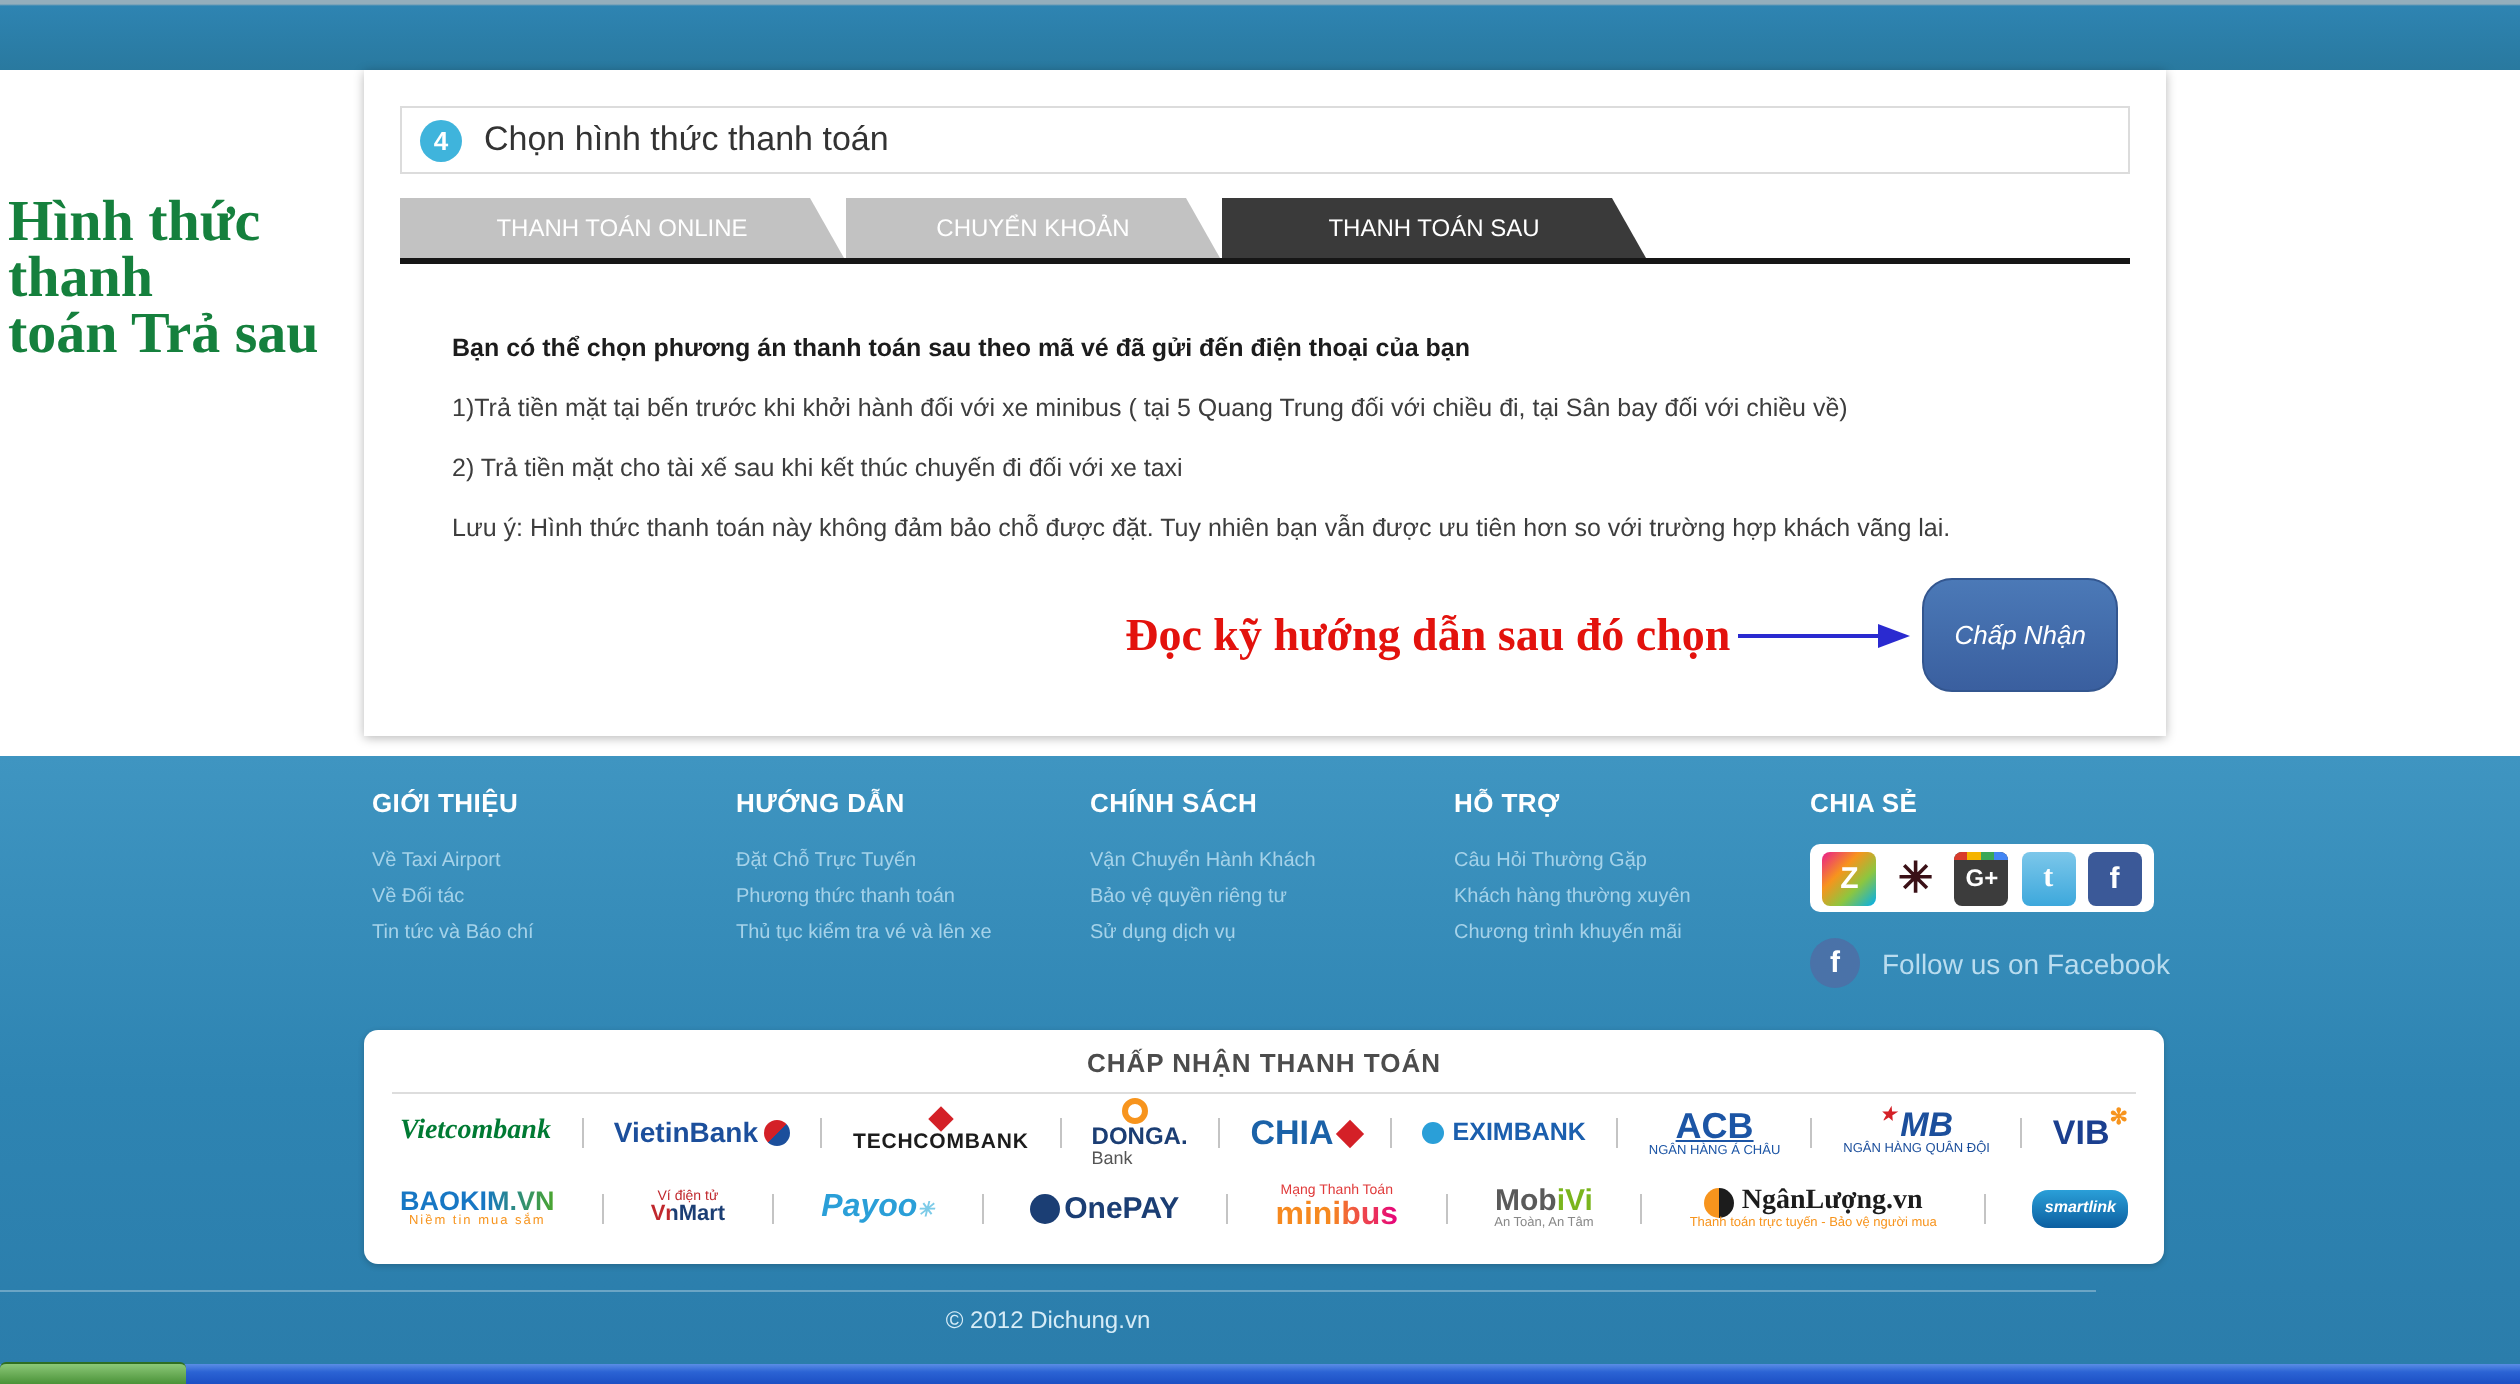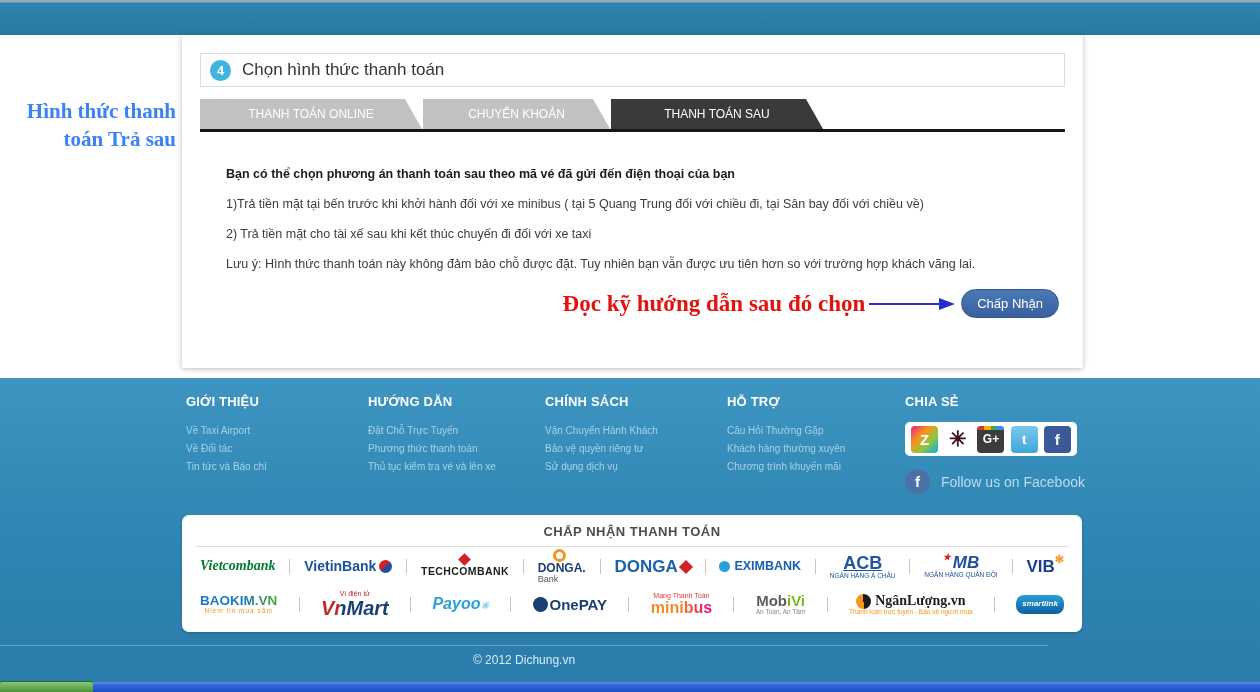--- a/index.html
+++ b/index.html
@@ -6,23 +6,23 @@
   html,body { width:1260px; height:692px; }
   body { font-family:"Liberation Sans", sans-serif; background:#fff; position:relative; overflow:hidden; }
 
   
   #topbar { position:absolute; left:0; top:0; width:1260px; height:35px;
     background:linear-gradient(180deg,#94aebc 0,#94aebc 2px,#2e84b2 3px,#29799f 100%); }
 
   
   #main { position:absolute; left:0; top:35px; width:1260px; height:343px; background:#fff; }
 
-  .left-note { position:absolute; left:4px; top:62px; width:172px; text-align:right;
-    font-family:"Liberation Serif", serif; font-weight:bold; color:#3b82f6;
-    font-size:21px; line-height:28px; }
+  .left-note { position:absolute; left:4px; top:62px; width:172px; text-align:left;
+    font-family:"Liberation Serif", serif; font-weight:bold; color:#15803d;
+    font-size:29px; line-height:28px; }
 
   #content-box { position:absolute; left:182px; top:0; width:901px; height:333px;
     background:#fff; box-shadow:0 1px 5px rgba(0,0,0,.28); }
 
   .step-header { margin:18px 18px 0 18px; height:34px; border:1px solid #dcdcdc;
     display:flex; align-items:center; }
   .step-circle { width:21px; height:21px; border-radius:50%; background:#3fb4dc;
     color:#fff; font-size:13px; font-weight:bold; display:flex; align-items:center;
     justify-content:center; margin:0 11px 0 9px; }
   .step-title { font-size:17px; color:#333; }
@@ -37,21 +37,21 @@
 
   .body-text { margin:35px 20px 0 44px; font-size:12.5px; color:#3d3d3d; }
   .body-text .intro { font-weight:bold; color:#1c1c1c; }
   .body-text .bline { margin-top:16px; }
 
   .action-row { display:flex; align-items:center; justify-content:flex-end;
     margin-top:18px; padding-right:24px; }
   .action-note { font-family:"Liberation Serif", serif; font-weight:bold;
     color:#e3120d; font-size:23px; margin-right:2px; }
   .accept-btn { background:linear-gradient(180deg,#4b79b7,#3a5f9f); border:1px solid #33568f;
-    border-radius:15px; color:#fff; font-size:13px; padding:6px 15px; margin-left:4px; cursor:pointer; }
+    border-radius:15px; color:#fff; font-size:13px; padding:20px 15px; margin-left:4px; cursor:pointer;font-style:italic; }
 
   
   #footer { position:absolute; left:0; top:378px; width:1260px; height:304px;
     background:linear-gradient(180deg,#3f95c1 0%,#2e84b2 55%,#2b7dab 100%); }
 
   .f-cols { position:absolute; left:186px; top:16px; display:flex; }
   .f-col h4 { color:#fff; font-size:13px; margin-bottom:13px; letter-spacing:.2px; }
   .f-col a { display:block; color:#a5d2e9; font-size:10px; line-height:18px; text-decoration:none; cursor:pointer; }
   .fc1 { width:182px; } .fc2 { width:177px; } .fc3 { width:182px; } .fc4 { width:178px; }
 
@@ -101,21 +101,21 @@
   .lg-acb { font-weight:bold; color:#1c55a5; font-size:18px;text-decoration:underline; }
   .lg-acb-wrap .sub { color:#1c55a5; }
   .lg-mb { font-style:italic; font-weight:bold; color:#1c4f9c; font-size:17px; display:flex; align-items:center; }
   .lg-mb::before { content:"★"; color:#d42027; font-size:9px; margin-right:2px; transform:translateY(-5px); }
   .lg-mb-wrap .sub { color:#1c4f9c; }
   .lg-vib { font-weight:bold; color:#1b3f8f; font-size:17px; display:flex; }
   .lg-vib::after { content:"✻"; color:#f7941d; font-size:11px; transform:translateY(-4px); }
   .lg-bk { font-weight:bold; font-size:13.5px;
     background:linear-gradient(90deg,#1777c4 55%,#4aa52e); -webkit-background-clip:text; background-clip:text; color:transparent; }
   .lg-bk-wrap .sub { color:#f7941d; letter-spacing:1px; }
-  .lg-vnm { font-weight:bold; font-style:italic; font-size:20px;
+  .lg-vnm { font-weight:bold; font-size:11px;
     background:linear-gradient(90deg,#c0282d 28%,#1b3e74 28%); -webkit-background-clip:text; background-clip:text; color:transparent; }
   .lg-vnm-wrap .top { color:#c0282d; }
   .lg-payoo { font-weight:bold; font-style:italic; color:#2a9fd8; font-size:16px; }
   .lg-payoo::after { content:"✳"; color:#7ccbe8; font-size:10px; }
   .lg-onepay { font-weight:bold; color:#1b3e74; font-size:15px; display:flex; align-items:center; }
   .lg-onepay::before { content:""; width:15px; height:15px; border-radius:50%; background:#1b3e74; margin-right:2px; }
   .lg-paynet { font-weight:bold; font-size:16px;
     background:linear-gradient(90deg,#f6891f 45%,#e5007d); -webkit-background-clip:text; background-clip:text; color:transparent; }
   .lg-paynet-wrap .top { color:#e03a3a; }
   .lg-mobivi { font-weight:bold; font-size:15px;
@@ -253,21 +253,21 @@
       <div class="sep"></div>
       <div class="logo lg-donga">
         <span class="lg-donga-ring"></span>
         <span style="display:flex;flex-direction:column;align-items:flex-start;">
           <span class="lg-donga-txt">DONGA.</span>
           <span class="sub">Bank</span>
         </span>
       </div>
       <div class="sep"></div>
       <div class="logo">
-        <span class="lg-bidv">DONGA</span>
+        <span class="lg-bidv">CHIA</span>
       </div>
       <div class="sep"></div>
       <div class="logo">
         <span class="lg-exim">EXIMBANK</span>
       </div>
       <div class="sep"></div>
       <div class="logo lg-acb-wrap">
         <span class="lg-acb">ACB</span>
         <span class="sub">NGÂN HÀNG Á CHÂU</span>
       </div>

